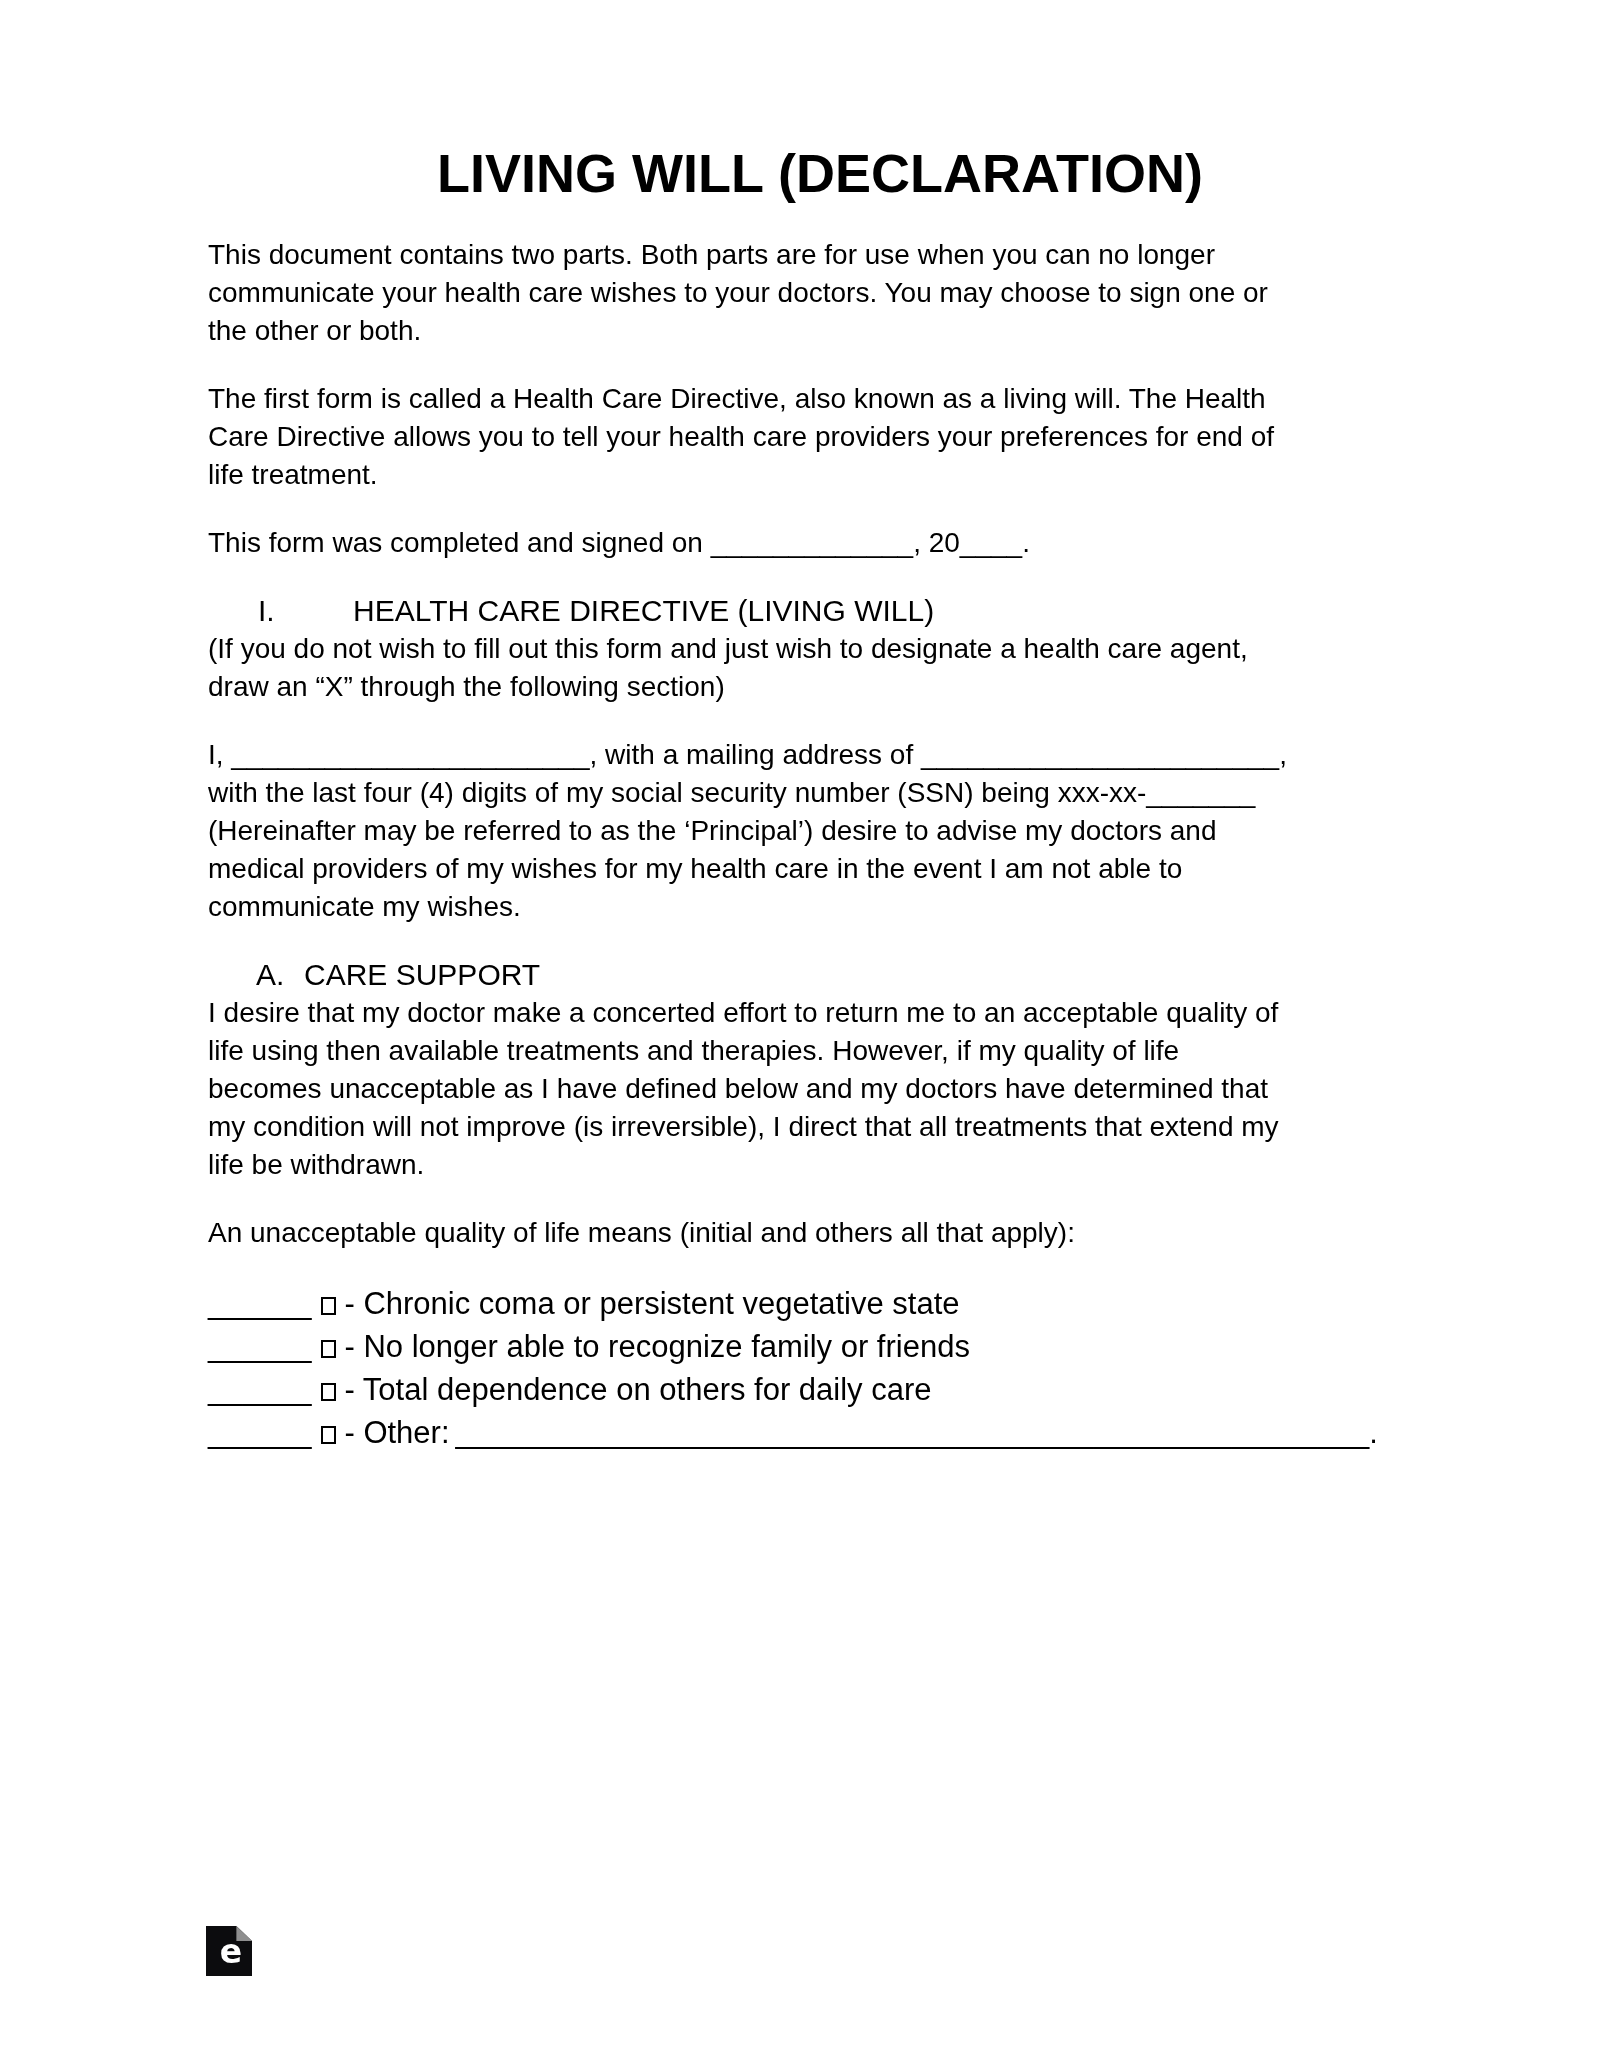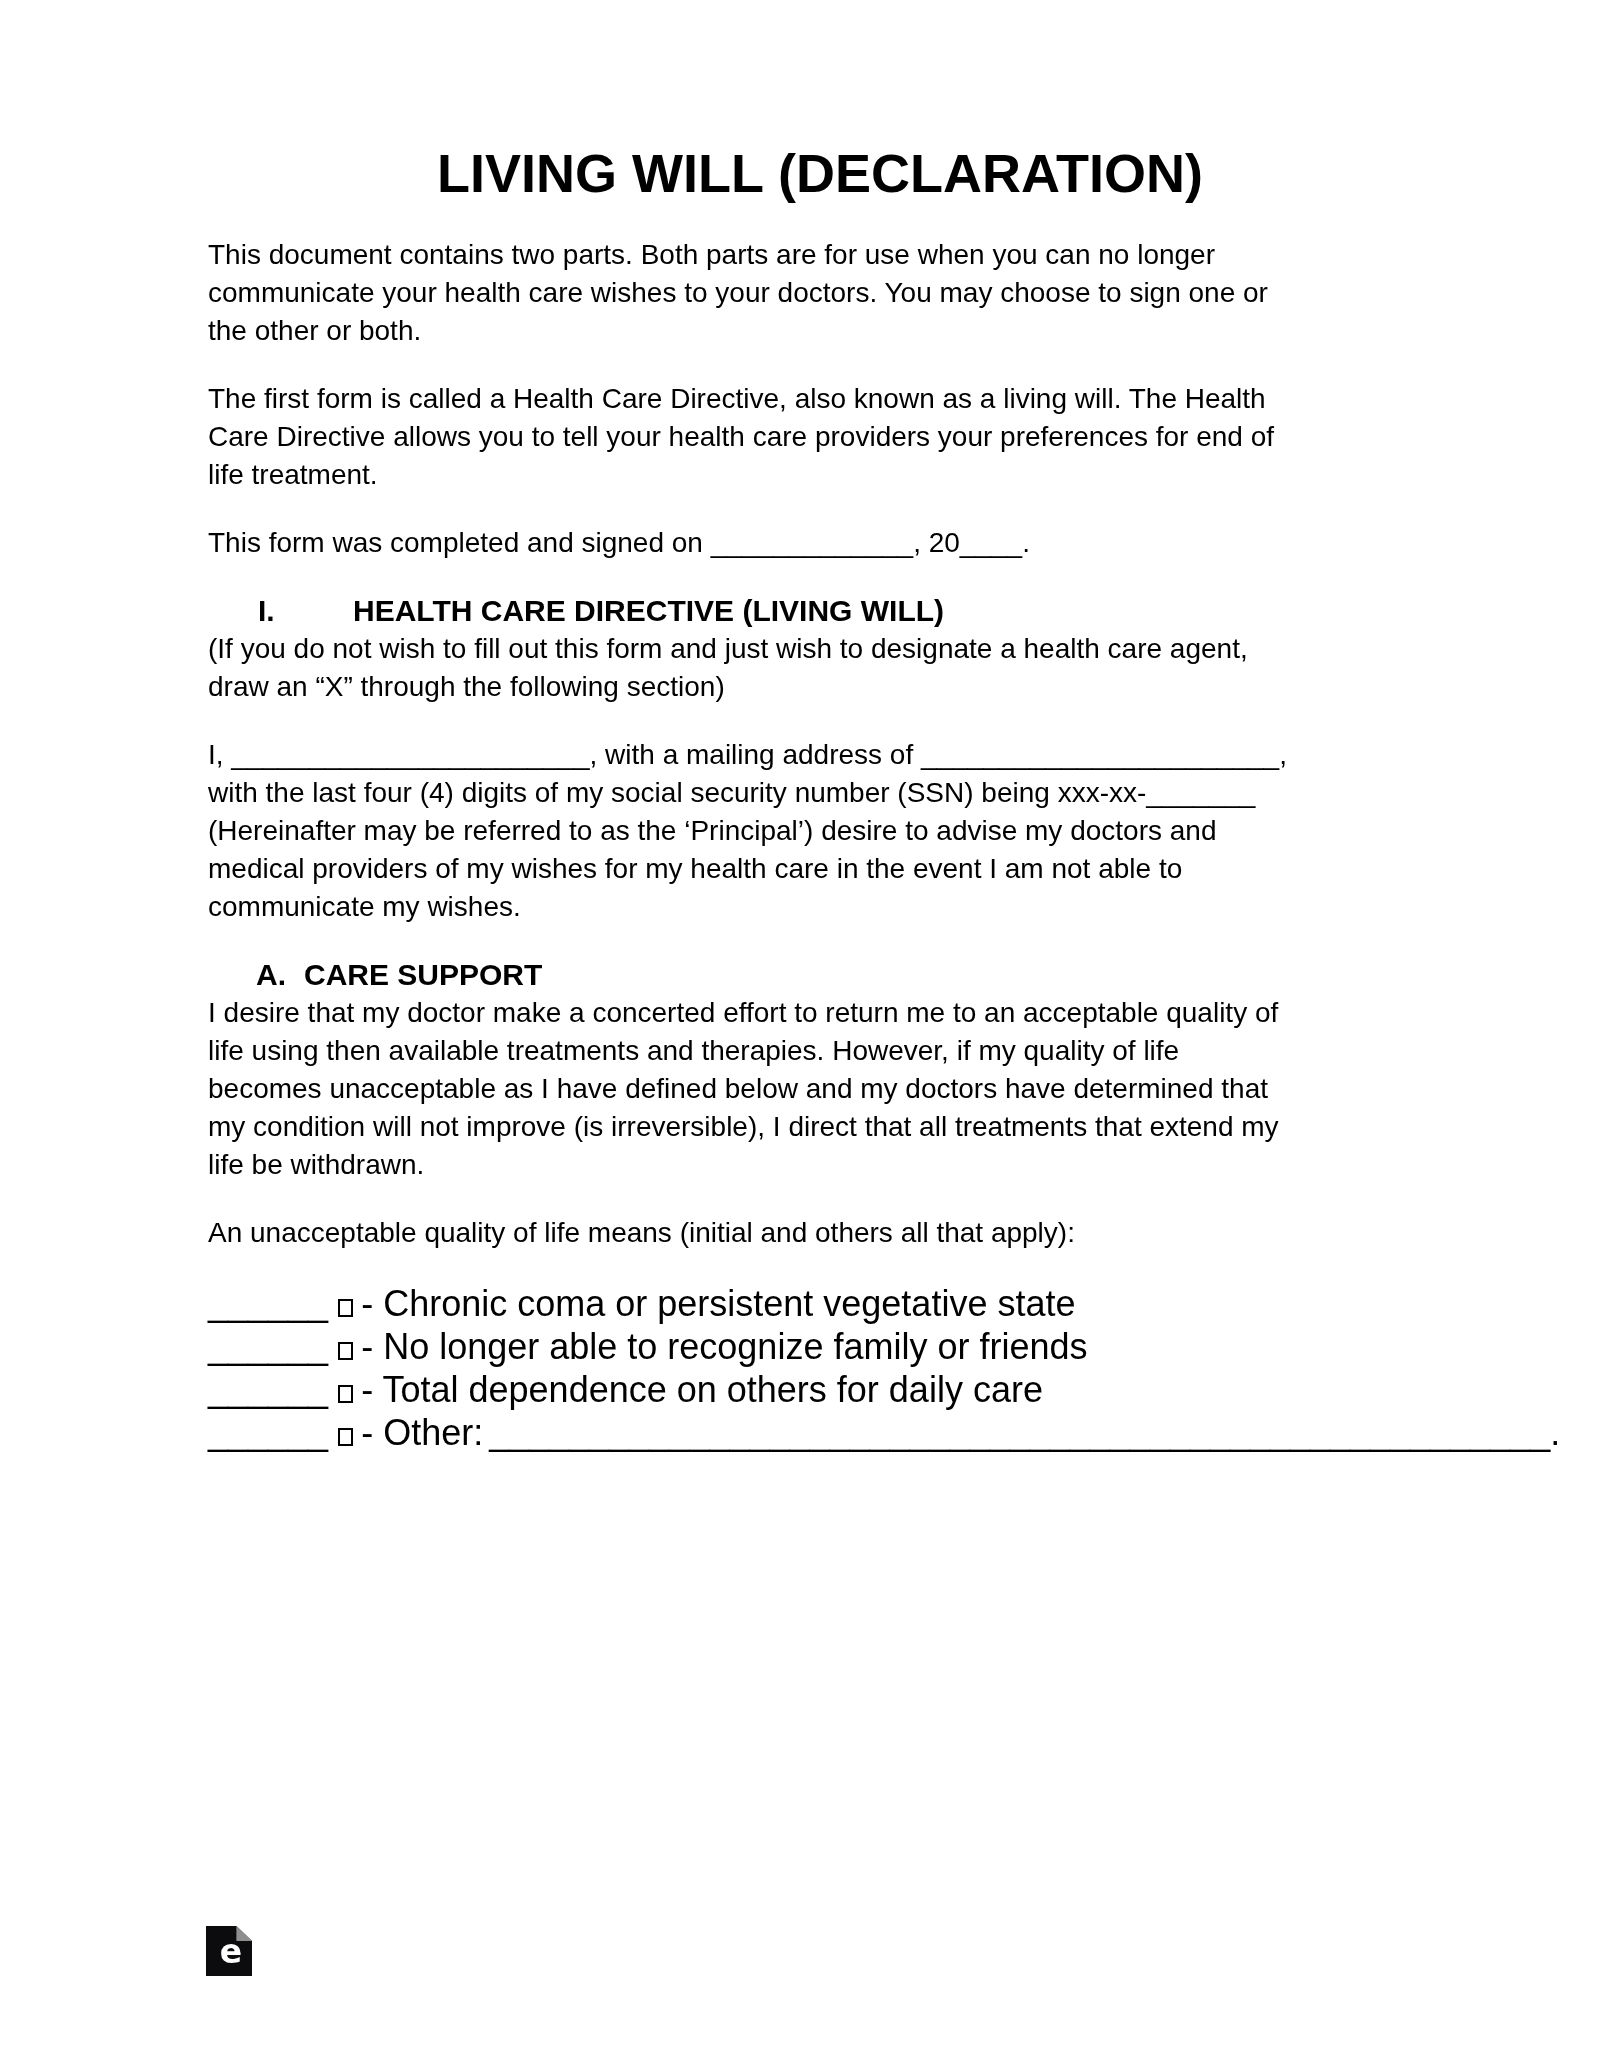--- a/index.html
+++ b/index.html
@@ -17,27 +17,27 @@
   .title {
     font-size:54px; line-height:66px; font-weight:700;
     text-align:center; margin:0 0 30px 0;
   }
   .para {
     font-size:28px; line-height:38px;
     margin:0 0 30px 0;
     white-space:pre-line;
   }
   .heading {
-    font-size:30px; line-height:38px; font-weight:700; margin:0;
+    font-size:30px; line-height:38px; font-weight:400; margin:0;
   }
   .heading.sec1 { padding-left:50px; }
   .heading.sec1 .num { display:inline-block; width:95px; }
   .heading.sub { padding-left:48px; }
   .heading.sub .letter { display:inline-block; width:48px; }
-  .checklist { font-size:36px; margin:0; }
+  .checklist { font-size:31px; margin:0; }
   .check-row { line-height:43px; white-space:nowrap; }
   .cbox {
     display:inline-block; width:15px; height:18px;
     border:2px solid #000; box-sizing:border-box;
     margin:0 8px 0 10px; vertical-align:-1px;
     background:#fff;
   }
   .fill { margin-left:6px;text-align:center; }
   
   .logo { position:absolute; left:186px; top:1926px; width:46px; height:50px; }

